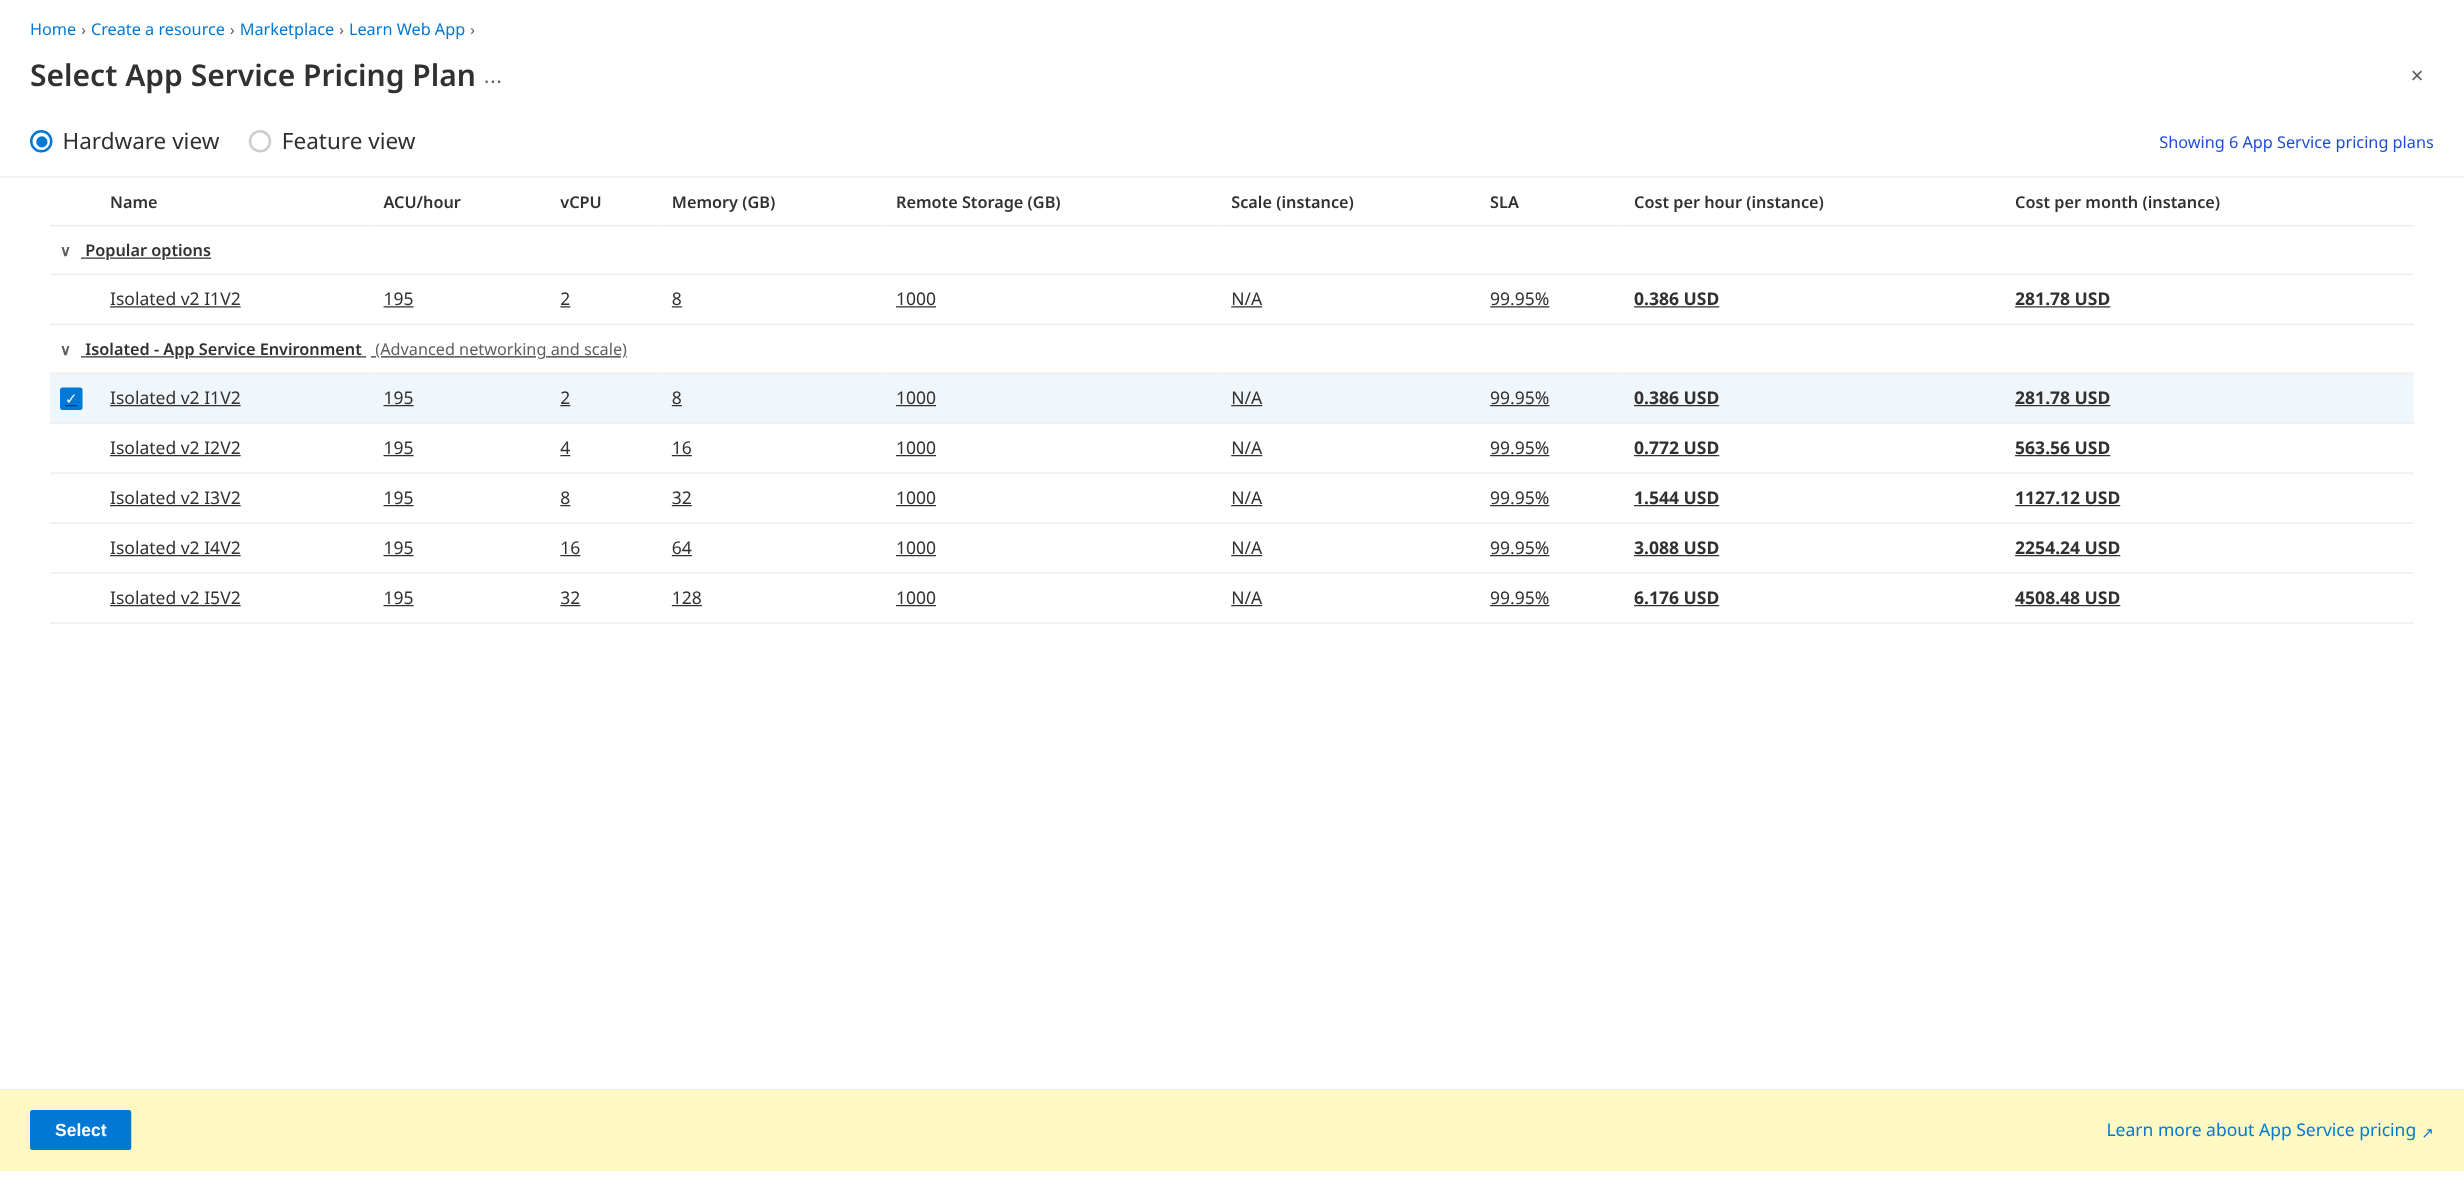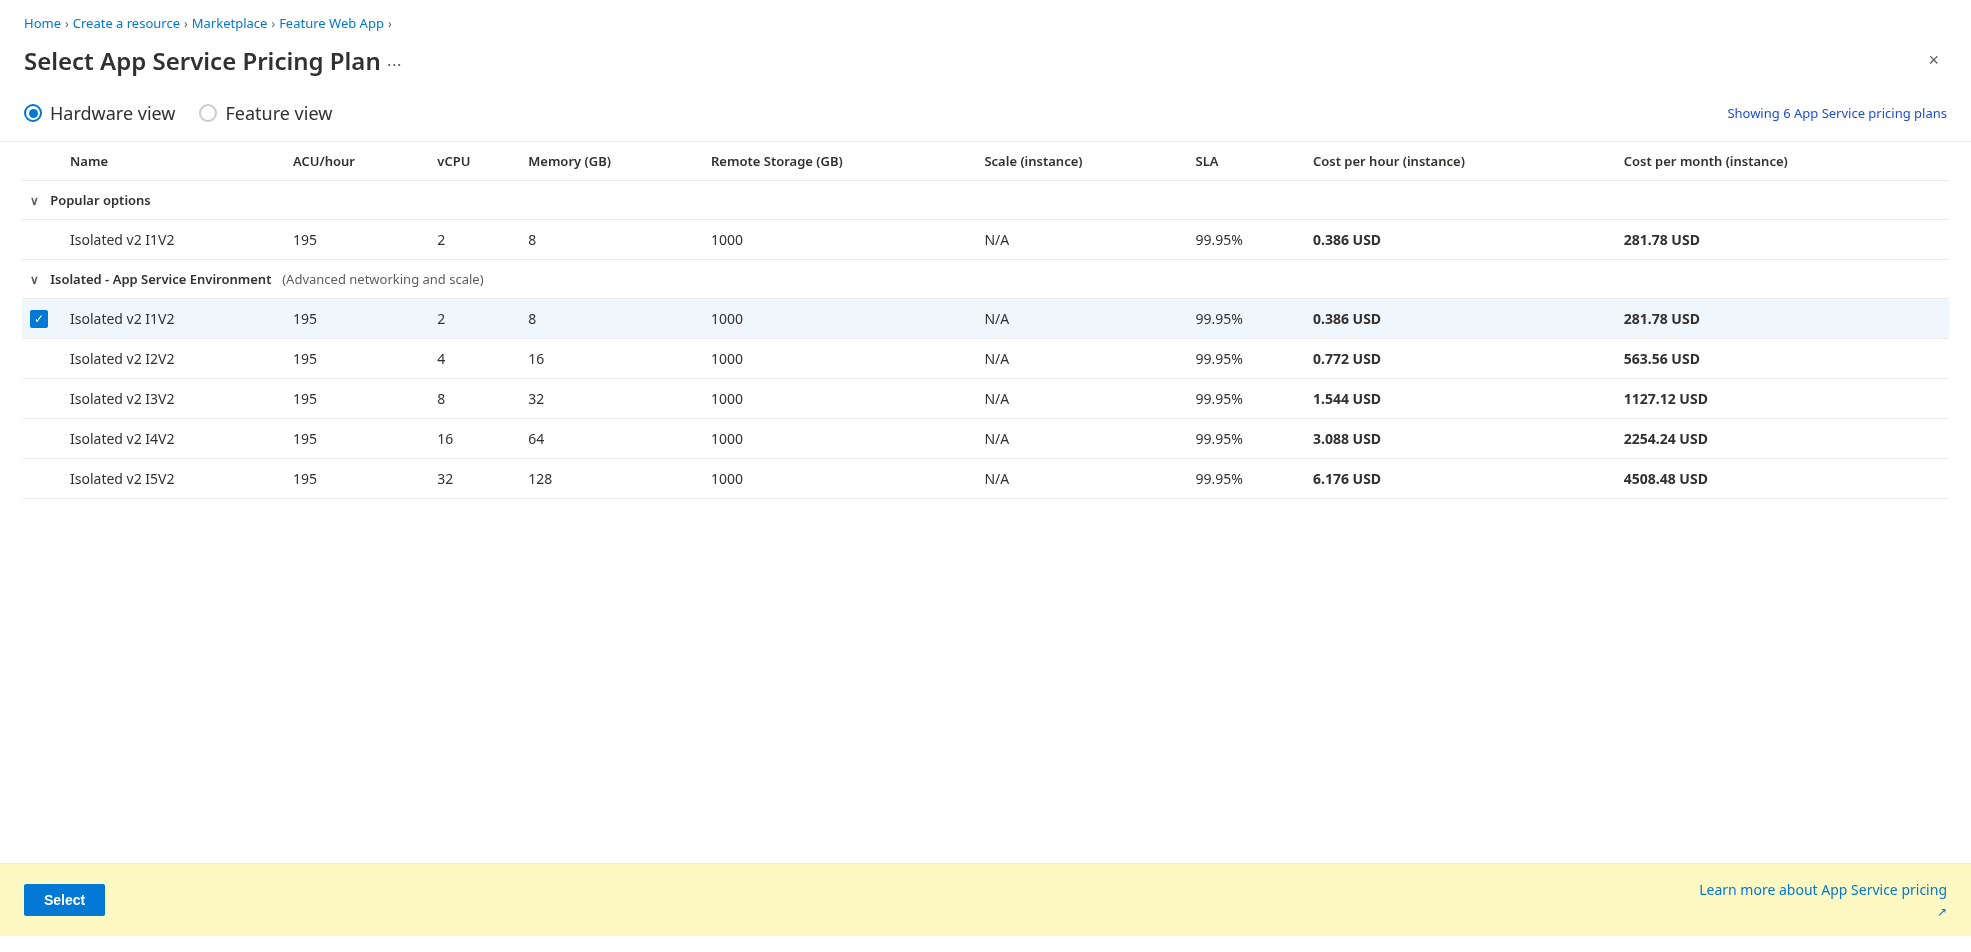--- a/index.html
+++ b/index.html
@@ -87,21 +87,21 @@
       border-radius: 50%;
       background: #0078d4;
     }
     .showing-text {
       margin-left: auto;
       font-size: 13px;
       color: #1d4ed8;
     }
 
     .table-container {
-      padding: 0 22px;
+      padding: 0 40px;
       border-top: 1px solid #edebe9;
     }
 
     table {
       width: 100%;
       border-collapse: collapse;
     }
     thead th {
       text-align: left;
       padding: 10px 8px;
@@ -127,20 +127,21 @@
       font-size: 12px;
     }
     .group-subtitle {
       font-weight: 400;
       color: #605e5c;
       margin-left: 4px;
     }
 
     tbody tr {
       border-bottom: 1px solid #edebe9;
+      text-decoration: underline;
     }
     tbody td {
       padding: 10px 8px;
       font-size: 14px;
       color: #323130;
       vertical-align: middle;
     }
     .selected-row {
       background: #eff6fc !important;
     }
@@ -186,37 +187,36 @@
       min-width: 80px;
     }
     .learn-more-link {
       color: #0078d4;
       text-decoration: none;
       font-size: 14px;
       display: flex;
       align-items: flex-end;
       gap: 4px;
       cursor: pointer;
-      flex-direction: column;
     }
     .ext-icon {
       font-size: 12px;
     }
   </style>
 </head>
 <body>
 
 <nav class="breadcrumb">
   <a>Home</a>
   <span class="sep">›</span>
   <a>Create a resource</a>
   <span class="sep">›</span>
   <a>Marketplace</a>
   <span class="sep">›</span>
-  <a>Feature Web App</a>
+  <a>Learn Web App</a>
   <span class="sep">›</span>
 </nav>
 
 <div class="page-header">
   <h1 class="page-title">Select App Service Pricing Plan</h1>
   <button class="ellipsis-btn">...</button>
   <button class="close-btn">×</button>
 </div>
 
 <div class="view-toggle">

